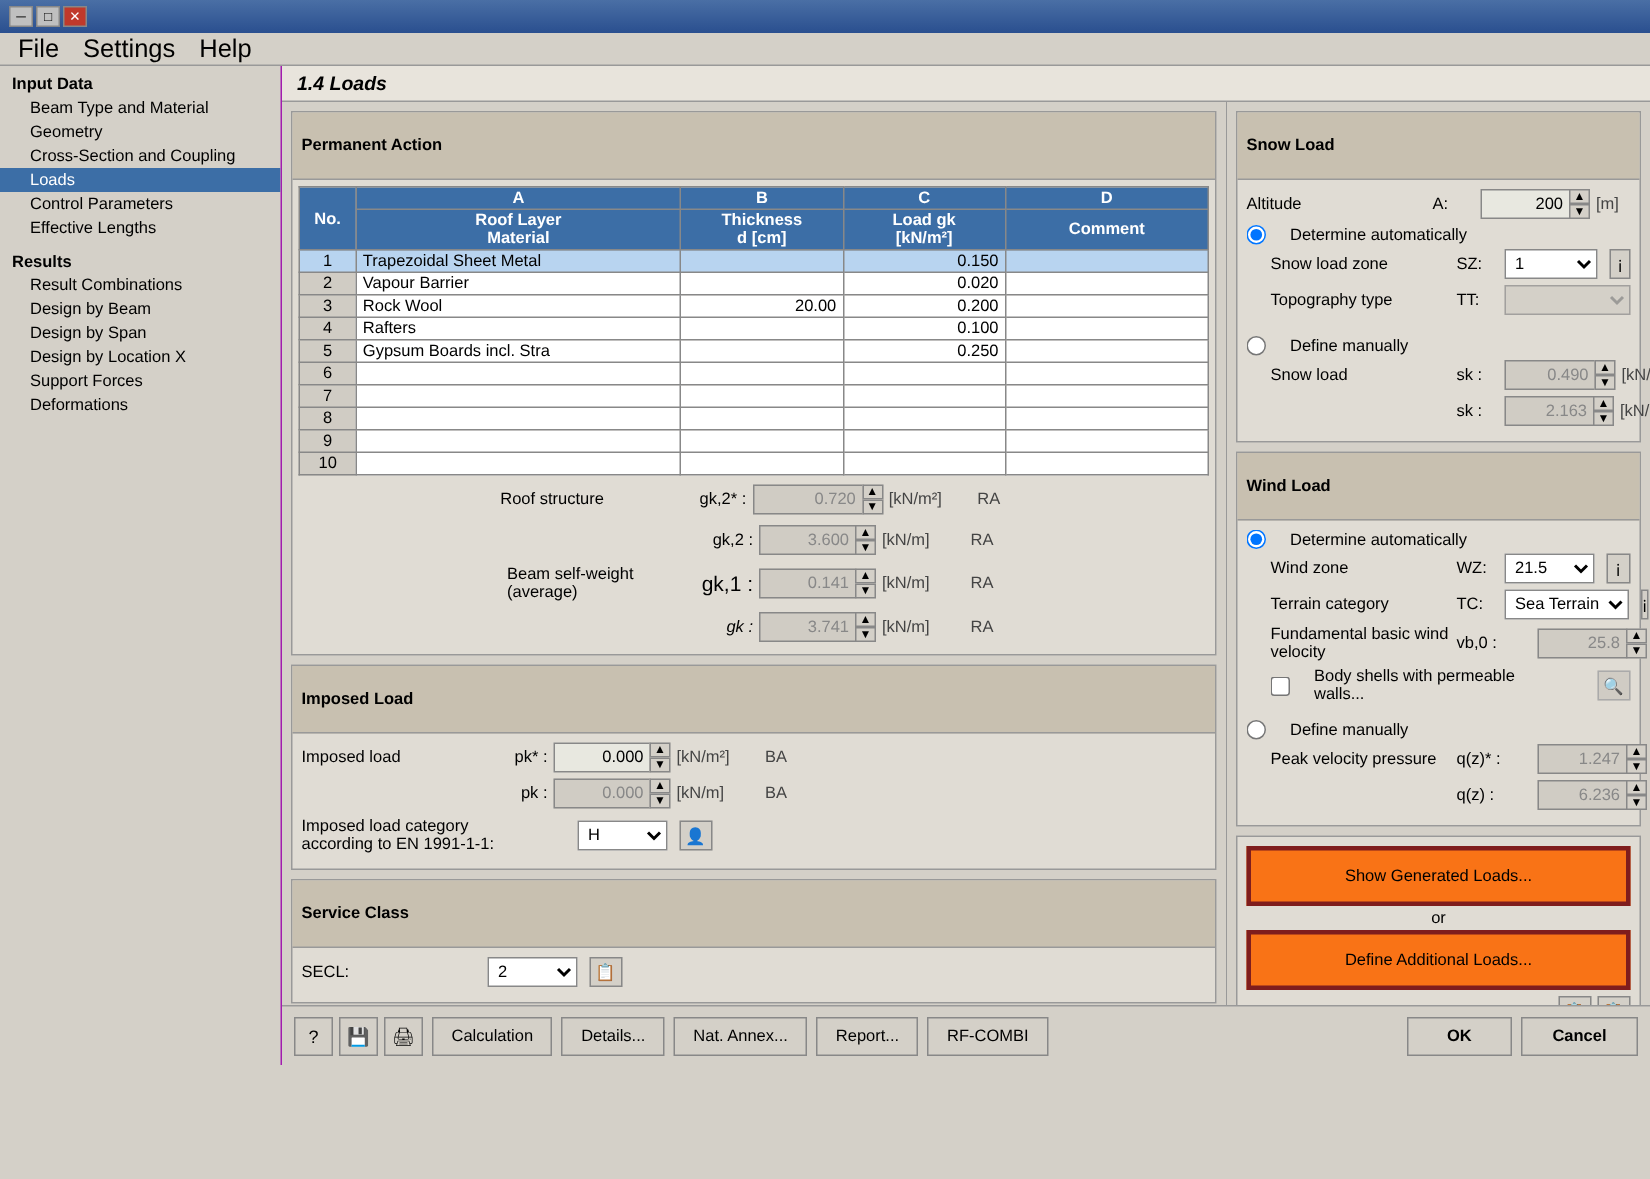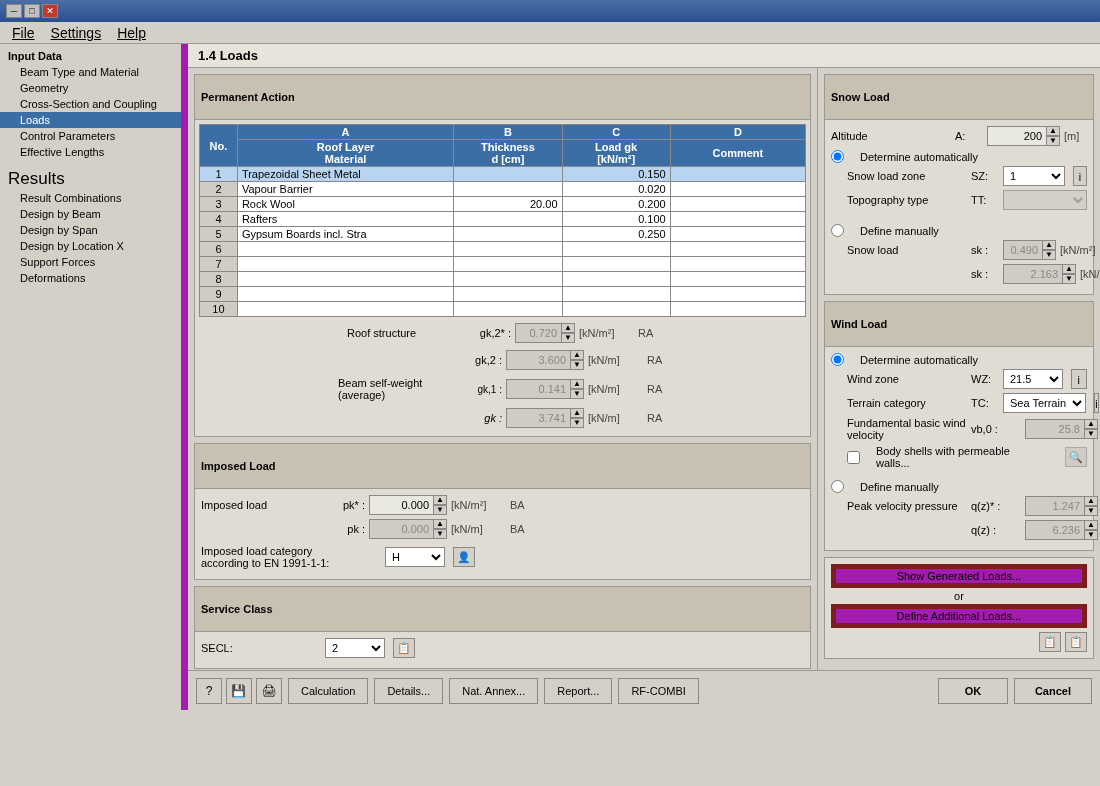--- a/index.html
+++ b/index.html
@@ -31,75 +31,75 @@
       background: #d4d0c8;
       border-bottom: 1px solid #999;
       height: 22px;
       display: flex;
       align-items: center;
       padding: 0 4px;
     }
     .menu-item {
       padding: 2px 8px;
       cursor: pointer;
-      font-size: 14px;
-      text-decoration: underline;
+      font-size: 17px;
     }
 
     
     .main-container {
       display: flex;
       height: calc(786px - 22px - 22px - 40px - 36px);
       background: #d4d0c8;
     }
 
     
     .sidebar {
       width: 188px;
       background: #d4d0c8;
-      border-right: 7px solid #a21caf;
+      border-right: 1px solid #a21caf;
       padding: 4px 0;
       overflow-y: auto;
     }
     .sidebar-section-header {
       font-weight: bold;
       padding: 2px 8px;
       font-size: 11px;
       color: #000;
     }
     .sidebar-item {
       padding: 2px 16px;
       cursor: pointer;
       font-size: 11px;
       color: #000;
     }
     .sidebar-item.active {
       background: #3c6ea6;
       color: white;
     }
     .sidebar-sub-header {
-      font-weight: normal;
+      font-weight: bold;
       padding: 3px 8px 1px 8px;
-      font-size: 17px;
+      font-size: 11px;
     }
 
     
     .content-area {
       flex: 1;
       display: flex;
       flex-direction: column;
       overflow: hidden;
     }
 
     .content-title {
       background: #e8e4dc;
       padding: 4px 10px;
       font-weight: bold;
       font-size: 13px;
       border-bottom: 1px solid #999;
+      font-style: italic;
     }
 
     .content-panels {
       display: flex;
       flex: 1;
       overflow: hidden;
     }
 
     
     .left-panel {
@@ -268,23 +268,23 @@
     
     .gen-loads-area {
       padding: 6px;
       display: flex;
       flex-direction: column;
       align-items: center;
       gap: 2px;
     }
     .gen-loads-btn {
       width: 100%;
-      height: 24px;
-      border: 5px solid #7f1d1d;
-      background: #a21caf;
+      height: 40px;
+      border: 3px solid #7f1d1d;
+      background: #f97316;
       cursor: pointer;
       font-size: 11px;
     }
     .gen-loads-icons {
       display: flex;
       gap: 4px;
       justify-content: flex-end;
       width: 100%;
       margin-top: 2px;
     }
@@ -443,21 +443,21 @@
     </tr>
                   </tbody>
               </table>
             </div>
 
             <div style="margin-top:6px; display:flex; flex-direction:column; gap:3px;align-items:center;">
               <div class="form-row">
                 <span class="form-label">Roof structure</span>
                 <span style="min-width:40px; text-align:right; font-size:11px;">gk,2* :</span>
                 <div class="input-spin">
-                  <input type="text" class="form-input disabled" style="width: 47px;" value="0.720">
+                  <input type="text" class="form-input disabled" style="width: 74px;" value="0.720">
                   <div class="spin-btn">
                       <button>▲</button>
                       <button>▼</button>
                     </div>
                 </div>
                 <span class="unit-label">[kN/m²]</span>
                 <span class="suffix-label">RA</span>
               </div>
               <div class="form-row">
                 <span class="form-label"></span>
@@ -467,21 +467,21 @@
                   <div class="spin-btn">
                       <button>▲</button>
                       <button>▼</button>
                     </div>
                 </div>
                 <span class="unit-label">[kN/m]</span>
                 <span class="suffix-label">RA</span>
               </div>
               <div class="form-row">
                 <span class="form-label" style="font-size:11px;">Beam self-weight<br>(average)</span>
-                <span style="min-width:40px; text-align:right; font-size:10px;">gk,1 :</span>
+                <span style="min-width:40px; text-align:right; font-size:14px;">gk,1 :</span>
                 <div class="input-spin">
                   <input type="text" class="form-input disabled" style="width: 65px;" value="0.141">
                   <div class="spin-btn">
                       <button>▲</button>
                       <button>▼</button>
                     </div>
                 </div>
                 <span class="unit-label">[kN/m]</span>
                 <span class="suffix-label">RA</span>
               </div>
@@ -607,21 +607,21 @@
 
             <div class="radio-row">
               <input type="radio" name="snow-mode" style="">
               <span>Define manually</span>
             </div>
 
             <div class="form-row" style="padding-left:16px;">
               <span class="form-label">Snow load</span>
               <span style="min-width:28px; font-size:11px;">sk :</span>
               <div class="input-spin">
-                <input type="text" class="form-input disabled" style="width: 40px;" value="0.490">
+                <input type="text" class="form-input disabled" style="width: 61px;" value="0.490">
                 <div class="spin-btn">
                     <button>▲</button>
                     <button>▼</button>
                   </div>
               </div>
               <span class="unit-label">[kN/m²]</span>
 
             </div>
 
             <div class="form-row" style="padding-left:16px;">

